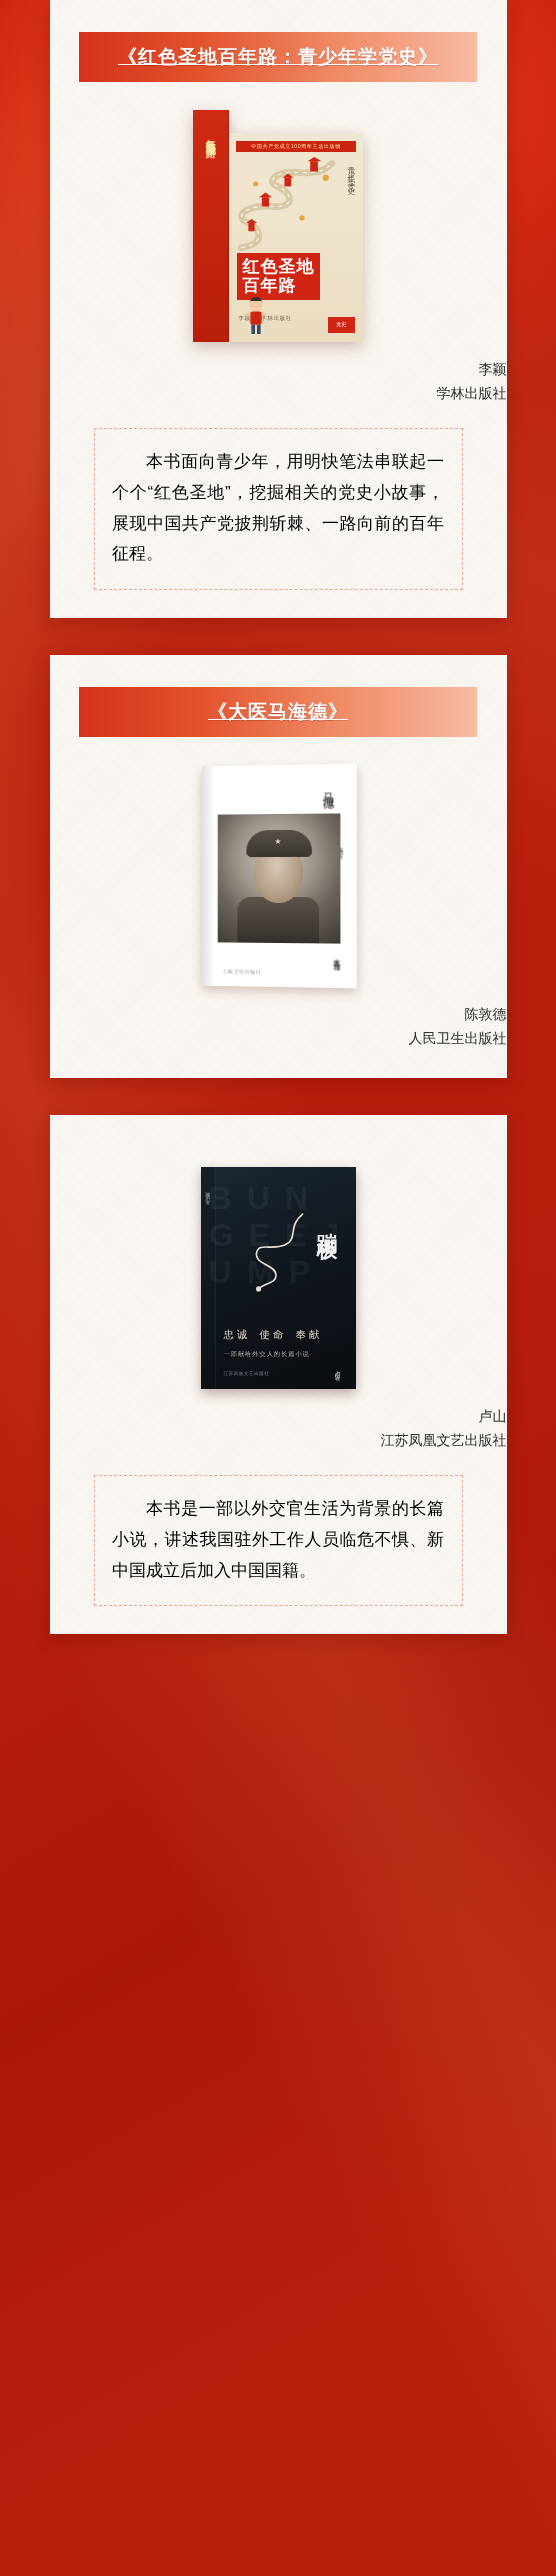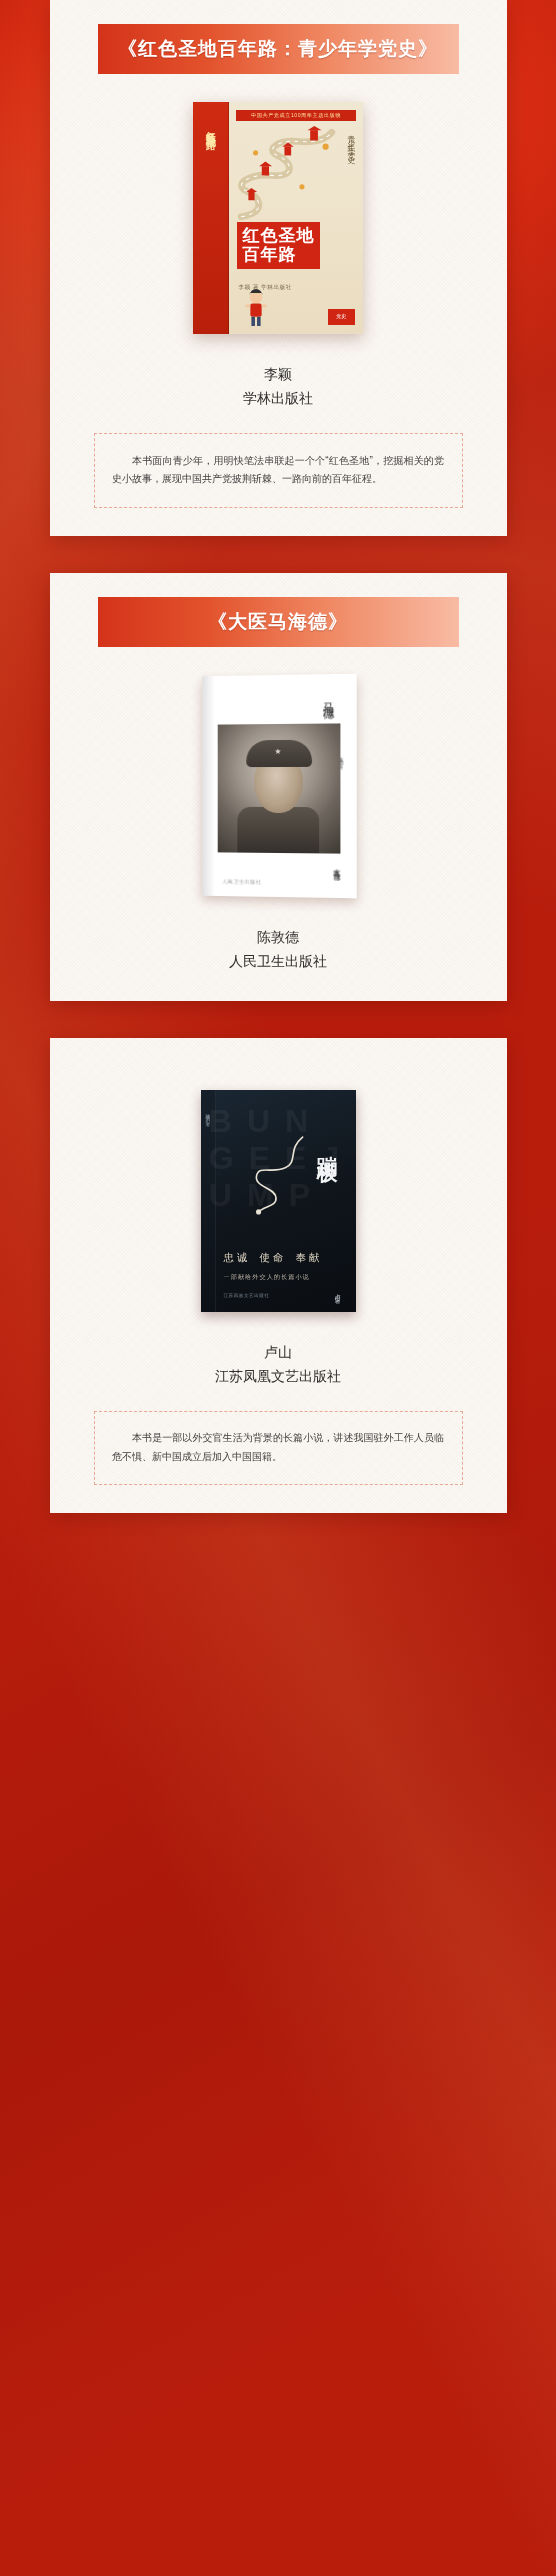--- a/index.html
+++ b/index.html
@@ -51,33 +51,34 @@
     background-image:
       repeating-linear-gradient(45deg, rgba(0,0,0,0.012) 0 1px, rgba(0,0,0,0) 1px 2.6px),
       repeating-linear-gradient(-45deg, rgba(0,0,0,0.012) 0 1px, rgba(0,0,0,0) 1px 2.6px);
     pointer-events: none;
   }
   .card > * { position: relative; z-index: 1; }
 
   .card-top-gap { height: 24px; }
 
   .title-banner {
-    width: 361px;
-    margin: 0 auto;
+    width: 398px;
+    margin: 8px auto;
     height: 50px;
     display: flex;
     align-items: center;
     justify-content: center;
     background: linear-gradient(90deg, #d9381a 0%, #e8552c 26%, #f4apparent 0%, #f29470 62%, #f7b69c 100%);
     background: linear-gradient(90deg, #d4331a 0%, #e2522c 30%, #ef8660 62%, #f8bba4 100%);
     color: #ffffff;
     font-size: 19px;
     font-weight: bold;
     letter-spacing: 1px;
     text-shadow: 0 0.5px 1px rgba(120,20,0,0.35);
+    text-decoration: underline;
   }
 
   .cover-wrap {
     margin: 28px auto 0 auto;
     width: 289px;
     display: flex;
     justify-content: center;
     align-items: flex-end;
   }
 
@@ -105,20 +106,21 @@
     font-size: 9.8px;
     font-weight: bold;
     letter-spacing: 1.5px;
     line-height: 1.1;
   }
   .cover1 .face {
     flex: 1;
     background: linear-gradient(180deg, #f0e7d2 0%, #efe4cc 40%, #e9dcc0 100%);
     position: relative;
     overflow: hidden;
+    margin-top: 23px;
   }
   .c1-topbar {
     position: absolute;
     top: 8.2px; left: 7.2px; right: 7.2px;
     height: 11.3px;
     background: #c92410;
     color: #ffdca0;
     font-size: 5.2px;
     display: flex;
     align-items: center;
@@ -354,35 +356,35 @@
   .c3-pub {
     position: absolute;
     left: 23px;
     bottom: 13.4px;
     color: #7d8792;
     font-size: 4.6px;
     letter-spacing: 0.5px;
   }
 
   .meta {
-    margin-top: 28px;
-    text-align: center;
+    margin-top: 15px;
+    text-align: right;
     color: #2e2e2e;
     font-size: 14px;
     line-height: 1.72;
   }
   .meta div { margin: 0; }
 
   .desc-box {
     width: 369px;
     margin: 23px auto 0 auto;
     border: 1px dashed #e8a893;
     padding: 17.5px 17.5px 18.5px 17.5px;
-    color: #404040;
-    font-size: 10px;
+    color: #000000;
+    font-size: 17px;
     line-height: 1.82;
     text-align: justify;
     text-indent: 2em;
   }
 </style>
 </head>
 <body>
 
 <div class="bg-streaks"></div>
 

